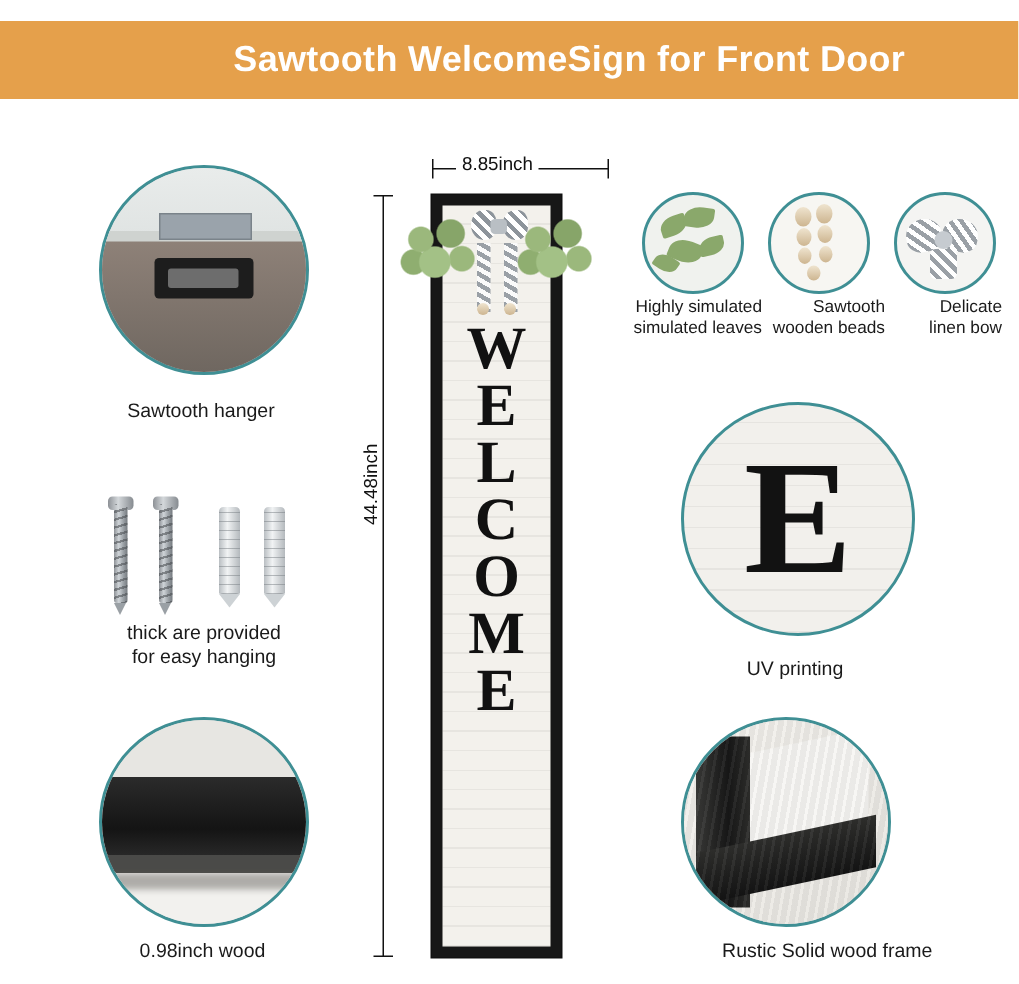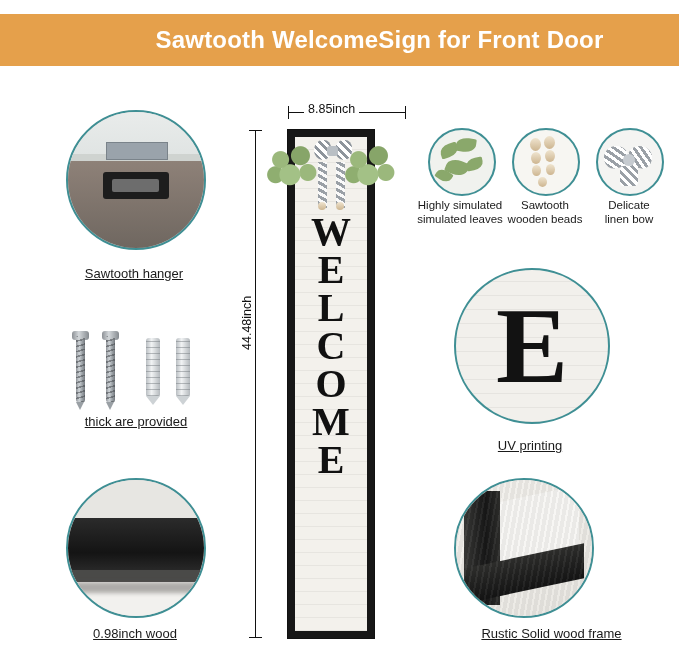--- a/index.html
+++ b/index.html
@@ -327,22 +327,22 @@
   .dim-v-label {
     position: absolute;
     left: 240px; top: 350px;
     font-size: 12.5px;
     color: #111;
     transform: rotate(-90deg);
     transform-origin: left top;
     white-space: nowrap;
   }
 
-  .cap-sm { font-size: 11.5px; }
-  .cap-md { font-size: 13px; text-decoration: underline; }
+  .cap-sm { font-size: 11.5px; text-align: right; }
+  .cap-md { font-size: 13px; }
 </style>
 </head>
 <body>
 
 <div class="banner-left-cap"></div>
 <div class="banner">
   <div class="banner-title">Sawtooth WelcomeSign for Front Door</div>
 </div>
 
 <div class="circle photo-hanger" style="left:66px; top:110px; width:136px; height:136px;">
@@ -373,20 +373,21 @@
     <div class="ribs"></div>
     <div class="tipa"></div>
   </div>
   <div class="anchor" style="left:118px; top:12px; height:58px;">
     <div class="ribs"></div>
     <div class="tipa"></div>
   </div>
 </div>
 <div class="caption cap-md" style="left:54px; top:414px; width:164px;">
   <div>thick are provided</div>
+  <div>for easy hanging</div>
 </div>
 
 <div class="circle photo-thick" style="left:66px; top:478px; width:136px; height:136px;">
   <div class="inner">
     <div class="bg-top"></div>
     <div class="bg-bot"></div>
     <div class="board"></div>
     <div class="board-edge"></div>
     <div class="shadow"></div>
   </div>

